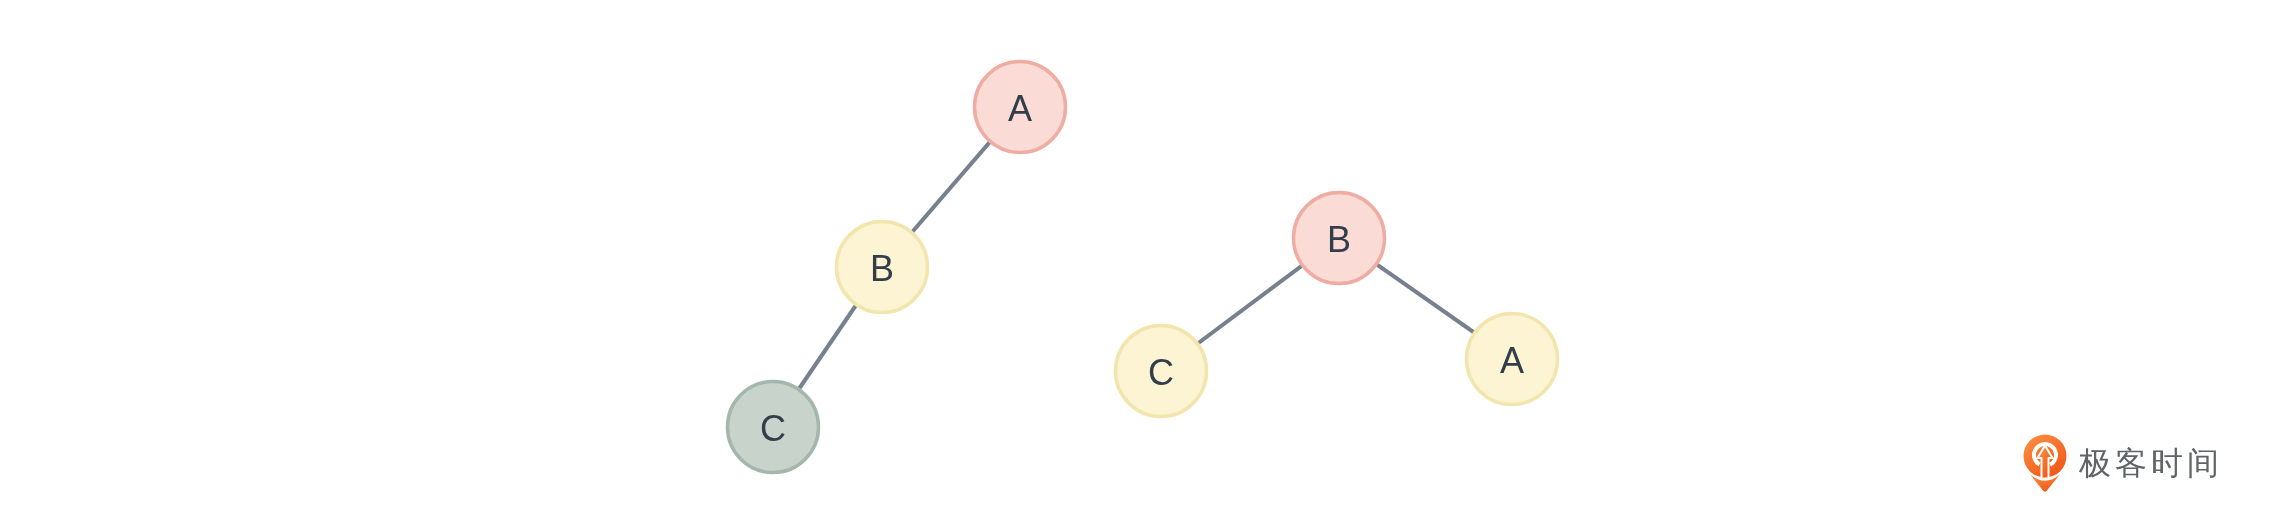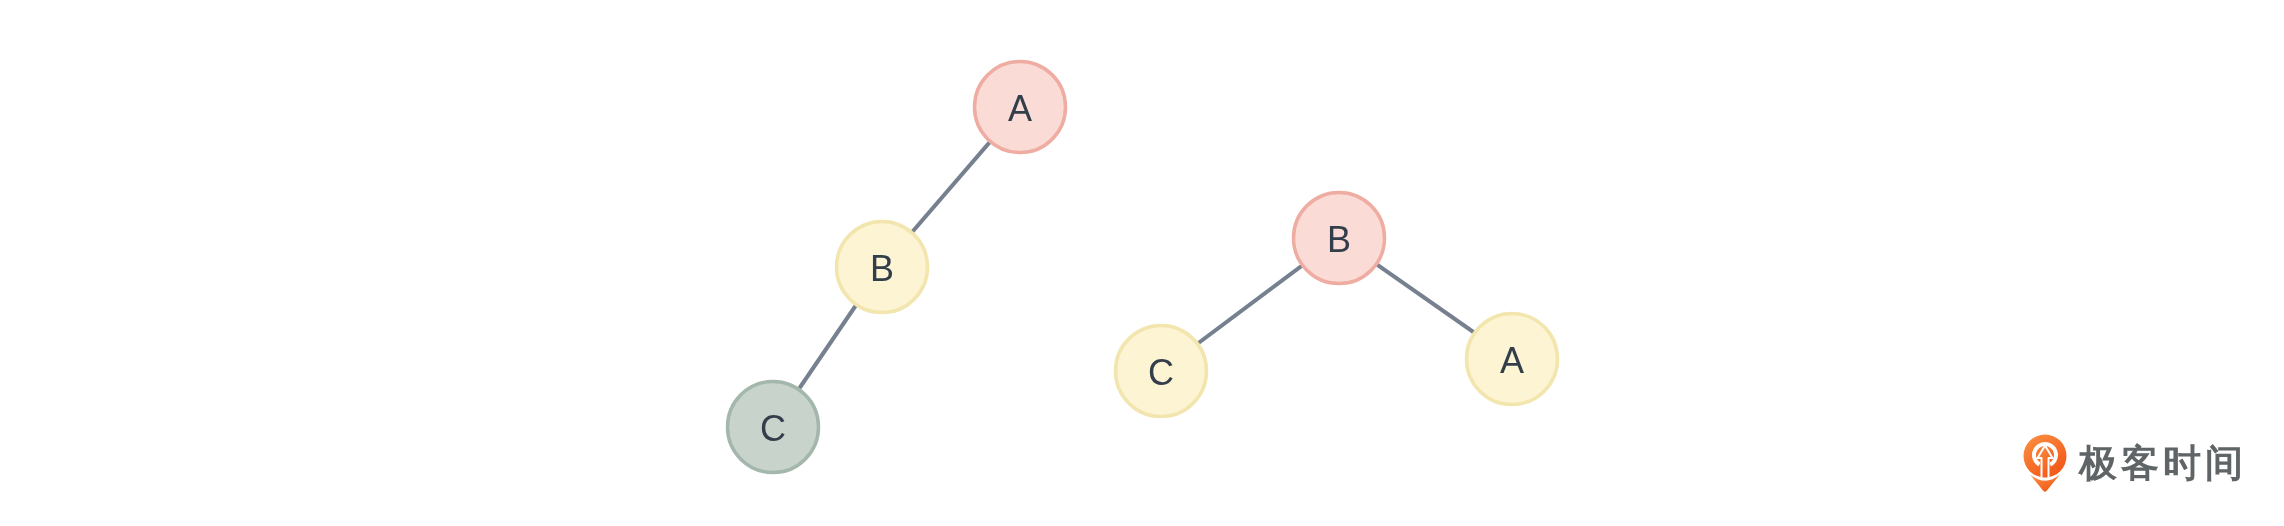--- a/index.html
+++ b/index.html
@@ -26,22 +26,22 @@
     position: absolute;
     left: 2022px;
     top: 434px;
     height: 58px;
     display: flex;
     align-items: center;
     gap: 11px;
   }
   .logo-icon { display: block; }
   .logo-text {
-    font-size: 38px;
-    font-weight: 700;
+    font-size: 32px;
+    font-weight: 400;
     letter-spacing: 4px;
     line-height: 1;
     white-space: nowrap;
   }
 </style>
 </head>
 <body>
 
 <div class="stage" style="background: rgb(255, 255, 255);">
 

